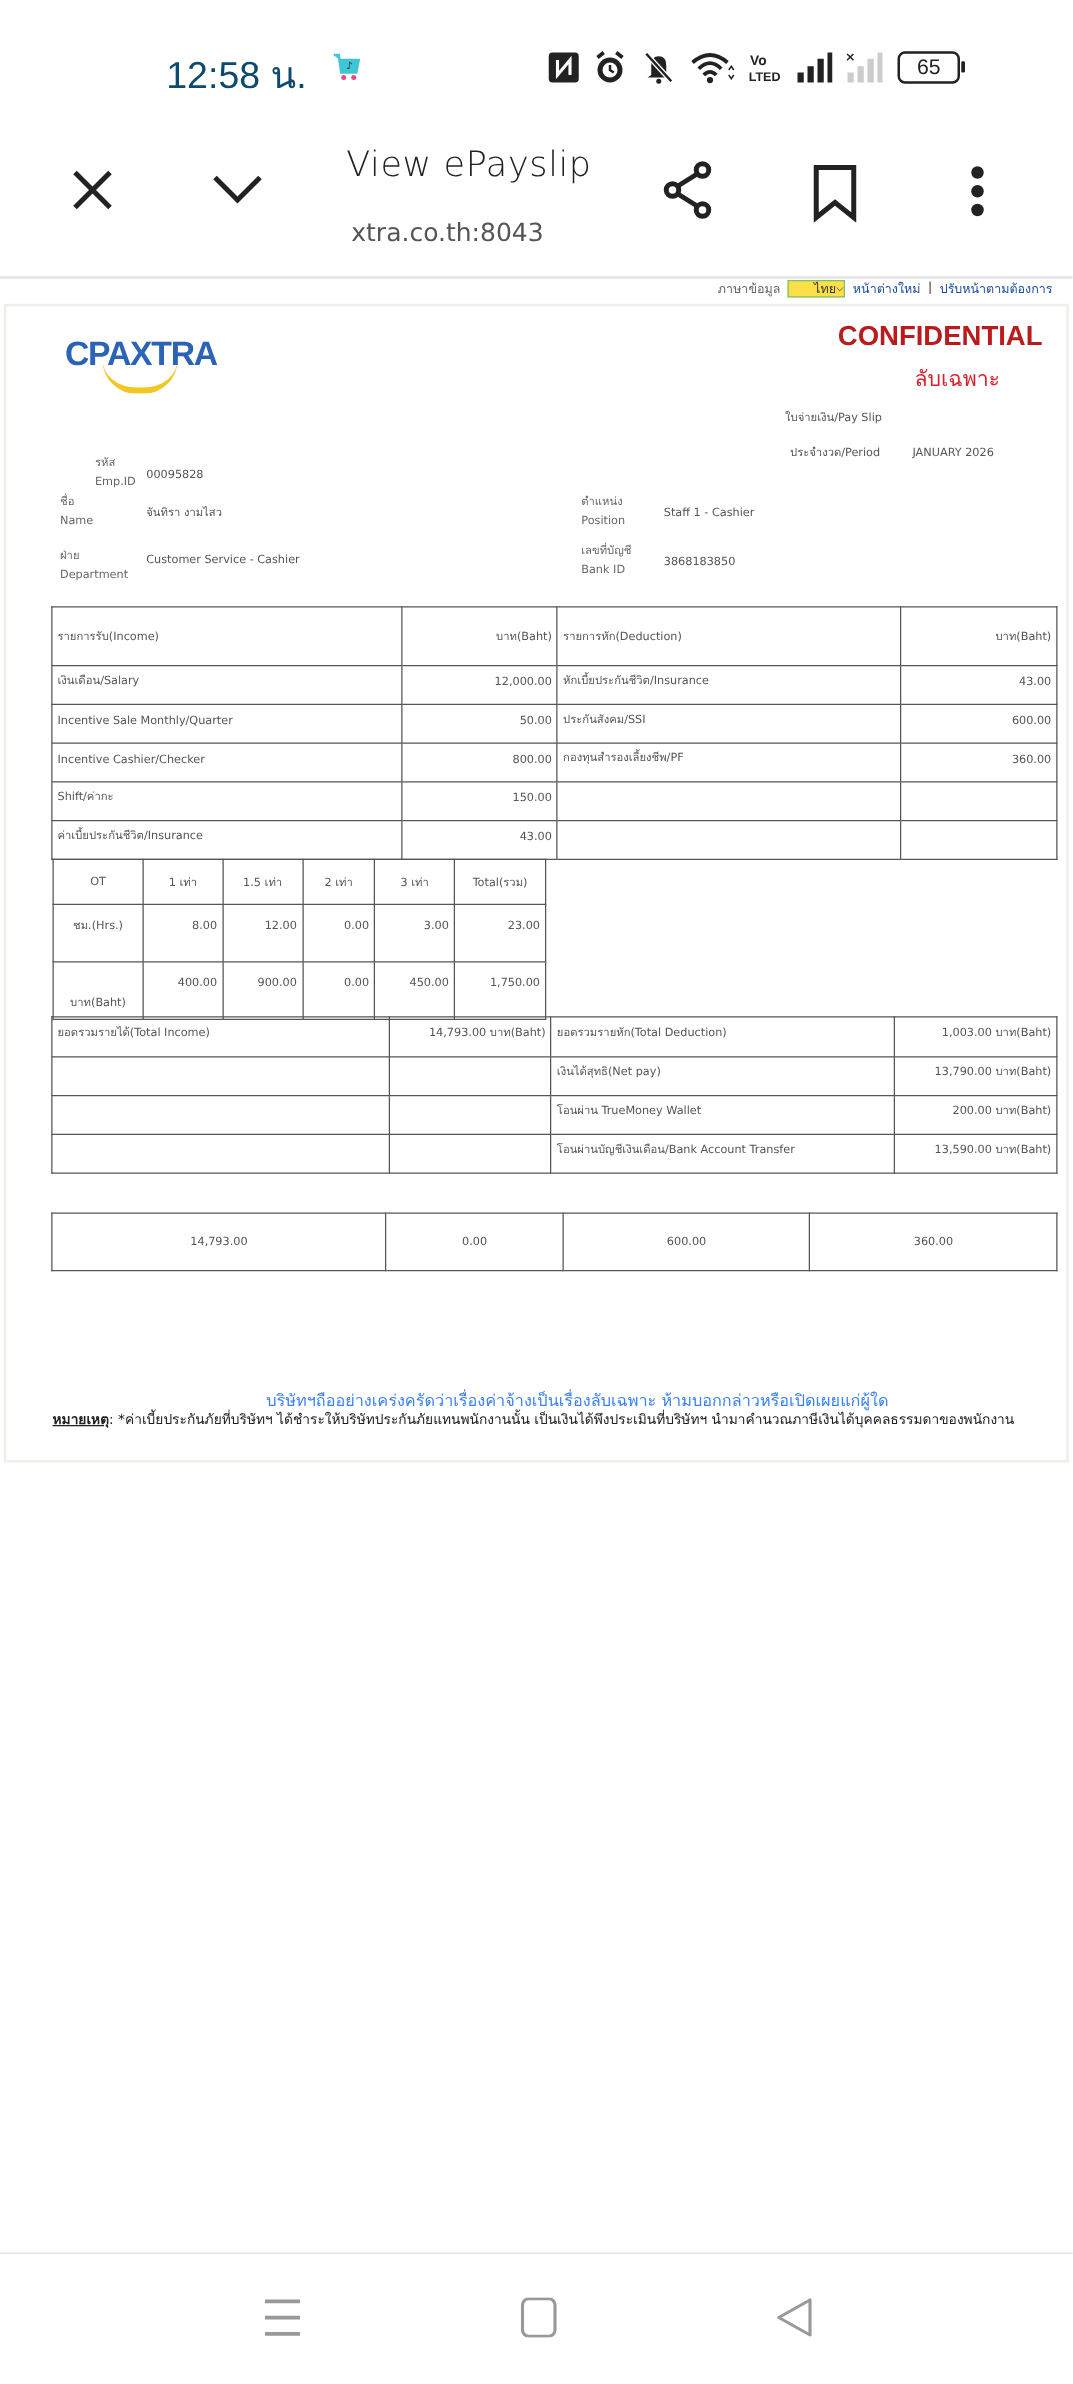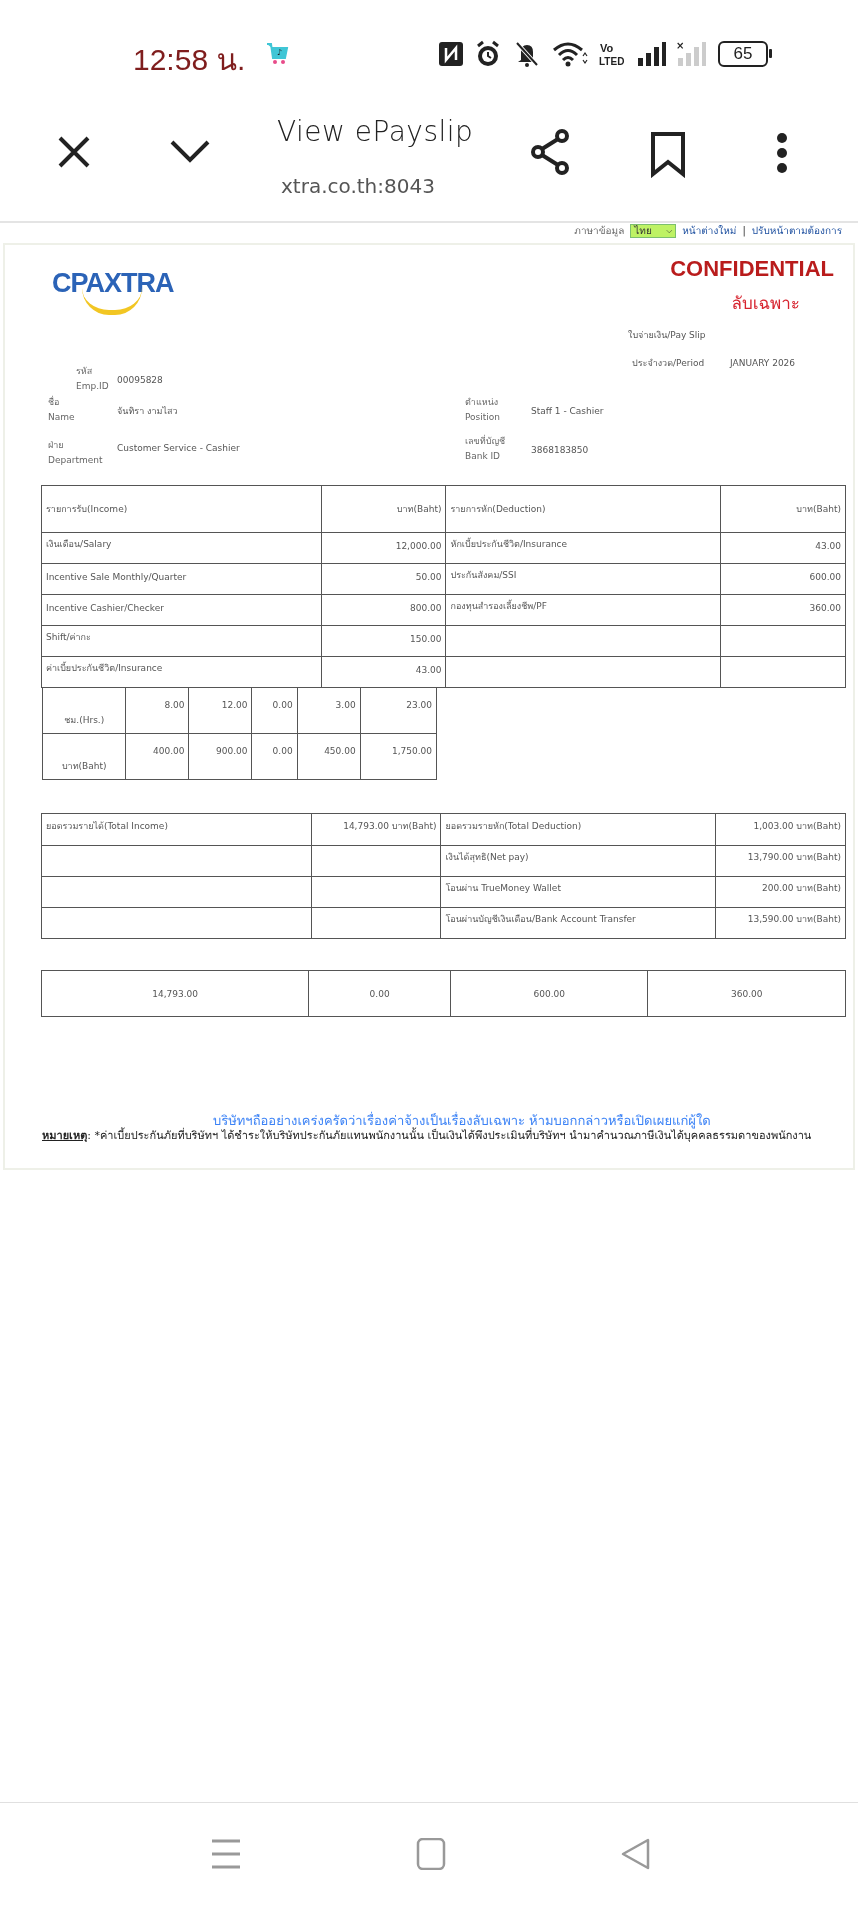--- a/index.html
+++ b/index.html
@@ -1,38 +1,38 @@
 <!DOCTYPE html>
 <html><head>
 <meta charset="utf-8">
 <style>
   html, body { margin:0; padding:0; }
   body { width:858px; height:1907px; background:#fff; position:relative; overflow:hidden;
          font-family:"DejaVu Sans", sans-serif; color:#222; }
   .abs { position:absolute; }
 
   
-  .status-time { left:133px; top:36px; font-size:30px; color:#7f1d1d; font-family:"Liberation Sans", sans-serif; }
+  .status-time { left:133px; top:36px; font-size:30px; color:#0c4a6e; font-family:"Liberation Sans", sans-serif; }
   .status-cart { left:264px; top:40px; width:26px; height:26px; }
   .status-icons { left:438px; top:38px; height:32px; display:flex; align-items:center; gap:10px; }
   .battery { width:46px; height:22px; border:2px solid #222; border-radius:6px; font-size:17px;
              display:flex; align-items:center; justify-content:center; color:#222; position:relative;
              font-family:"Liberation Sans", sans-serif; }
   .battery:after { content:""; position:absolute; right:-6px; top:6px; width:3px; height:9px; background:#222; border-radius:1px; }
 
   
   .tb-icon { width:48px; height:48px; }
   .tb-title { left:277px; top:115px; font-size:28px; color:#222; font-family:"DejaVu Sans", sans-serif; font-weight:300; letter-spacing:0.5px; }
   .tb-url { left:281px; top:174px; font-size:20px; color:#555; }
   .tb-divider { left:0; top:221px; width:858px; height:2px; background:#e4e4e4; }
 
   
   .lang-bar { right:16px; top:223px; font-size:10px; color:#666; display:flex; align-items:center; gap:6px; }
-  .lang-select { background:#bef264; border:1px solid #7cbf6e; width:46px; height:14px; font-size:10px;
-                 display:flex; justify-content:space-between; align-items:center; padding:0 3px; box-sizing:border-box; color:#333; }
+  .lang-select { background:#fde047; border:1px solid #7cbf6e; width:46px; height:14px; font-size:10px;
+                 display:flex; justify-content:space-between; align-items:center; padding:0 20px; box-sizing:border-box; color:#333; }
   .lang-link { color:#1a4d9e; font-size:10px; }
 
   
   .frame { left:3px; top:243px; width:852px; height:927px; border:2px solid #eef0e8; box-sizing:border-box; }
 
   .logo { left:52px; top:268px; }
   .logo-text { font-family:"Liberation Sans", sans-serif; font-weight:bold; font-size:27px; color:#2b63b7; letter-spacing:-1px; }
   .logo-smile { position:absolute; left:30px; top:20px; width:60px; height:22px; border-bottom:5px solid #f2c623; border-radius:0 0 40px 40px; }
 
   .conf-en { right:24px; top:256px; font-family:"Liberation Sans", sans-serif; font-weight:bold; font-size:22px; color:#b91c1c; }
@@ -221,22 +221,30 @@
     <td class="vb">ค่าเบี้ยประกันชีวิต/Insurance</td>
     <td class="vb r">43.00</td>
     <td class="vb"></td>
     <td class="vb r"></td>
   </tr>
 </tbody>
   </table>
 
 <table style="left:42px;top:687px;width:395px;" class="thick">
   <tbody>
+      <tr style="height:36px;">
+    <td class="c" style="width:72px;">OT</td>
+    <td class="c" style="width:64px;">1 เท่า</td>
+    <td class="c" style="width:64px;">1.5 เท่า</td>
+    <td class="c" style="width:58px;">2 เท่า</td>
+    <td class="c" style="width:64px;">3 เท่า</td>
+    <td class="c" style="width:73px;">Total(รวม)</td>
+  </tr>
   <tr style="height:46px;">
-    <td class="c vb" style="padding-bottom:6px;">ชม.(Hrs.)</td>
+    <td class="c vb" style="padding-bottom:22px;">ชม.(Hrs.)</td>
     <td class="r" style="vertical-align:top;padding-top:12px;">8.00</td>
     <td class="r" style="vertical-align:top;padding-top:12px;">12.00</td>
     <td class="r" style="vertical-align:top;padding-top:12px;">0.00</td>
     <td class="r" style="vertical-align:top;padding-top:12px;">3.00</td>
     <td class="r" style="vertical-align:top;padding-top:12px;">23.00</td>
   </tr>
   <tr style="height:46px;">
     <td class="c vb" style="padding-bottom:6px;">บาท(Baht)</td>
     <td class="r" style="vertical-align:top;padding-top:12px;">400.00</td>
     <td class="r" style="vertical-align:top;padding-top:12px;">900.00</td>

